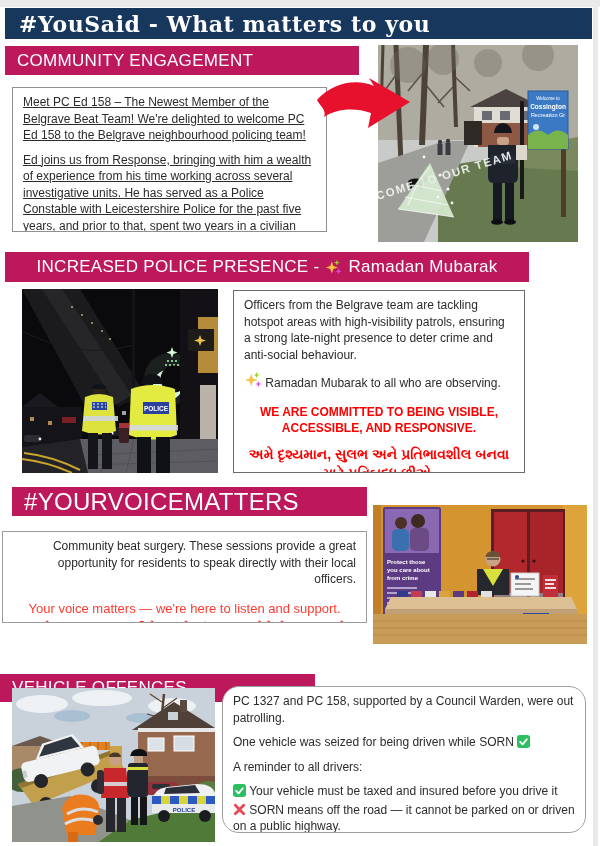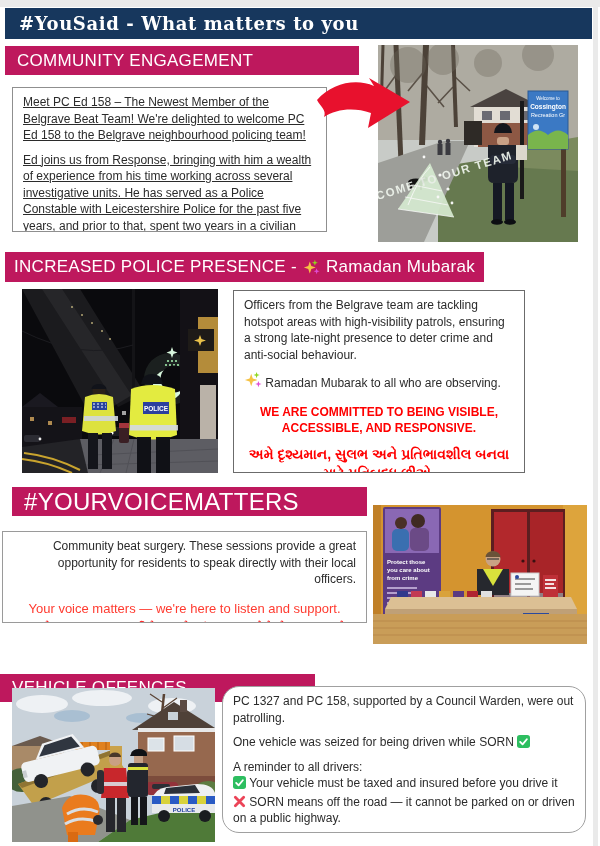--- a/index.html
+++ b/index.html
@@ -5,21 +5,21 @@
   html,body{margin:0;padding:0;background:#ffffff;}
   .canvas{position:relative;width:600px;height:846px;background:#ffffff;overflow:hidden;
           font-family:"Liberation Sans",sans-serif;}
   .abs{position:absolute;}
   .frame{background:#EAEAEA;}
   .banner{background:#be185d;color:#ffffff;display:flex;align-items:center;
           font-family:"Liberation Sans",sans-serif;letter-spacing:.3px;}
   .banner.left{padding-left:12px;}
   .banner.center{justify-content:center;gap:6px;}
   .title-banner{background:#17375D;color:#fff;display:flex;align-items:center;padding-left:14px;
-          font-family:"DejaVu Serif",serif;font-weight:bold;font-size:18px;letter-spacing:.6px;}
+          font-family:"DejaVu Serif",serif;font-weight:bold;font-size:22px;letter-spacing:.6px;}
   .tbox{background:#fff;border:1px solid #8f8f8f;box-sizing:border-box;
         font-size:12px;line-height:1.38;color:#2b2b2b;padding:6px 10px;overflow:hidden;}
   .tbox p{margin:0 0 8px 0;}
   .tbox p:last-child{margin-bottom:0;}
   .center-text{text-align:right;}
   .red-bold{color:#FF0000;font-weight:bold;text-align:center;}
   .red-line{color:#FF3B30;text-align:center;font-size:13px;}
   .red-gu{color:#FF2B2B;text-align:center;font-size:12.5px;font-weight:bold;}
   .gu{font-weight:bold;}
   .icon-inline{vertical-align:-2px;}
@@ -120,21 +120,21 @@
           <circle cx="46" cy="112" r="1.4"></circle>
         </g>
       <text x="-30" y="152" transform="rotate(-17 10 155)" font-size="11.5" font-weight="bold" fill="#eef4ec" letter-spacing="1.5">WELCOME TO OUR TEAM</text>
     </g>
   </svg>
 
   <svg class="abs" style="left:314px;top:76px;" width="100" height="56" viewBox="0 0 100 56">
     <path d="M3,24 C18,7 42,2 60,10 L55,2 L96,26 L54,52 L57,37 C40,31 22,33 10,41 C13,34 6,30 3,24 Z" fill="#E8112D"></path>
   </svg>
 
-  <div class="abs banner center" style="left:5px;top:252px;width:479px;height:30px;font-size:17px;">
+  <div class="abs banner center" style="left:5px;top:252px;width:524px;height:30px;font-size:17px;">
     <span>INCREASED POLICE PRESENCE -</span>
     <svg width="17" height="17" viewBox="0 0 20 20" class="icon-inline">
       <path d="M8,3 L9.8,8.2 L15,10 L9.8,11.8 L8,17 L6.2,11.8 L1,10 L6.2,8.2 Z" fill="#F6C244"></path>
       <path d="M14,1 L14.9,3.6 L17.5,4.5 L14.9,5.4 L14,8 L13.1,5.4 L10.5,4.5 L13.1,3.6 Z" fill="#8FD81C"></path>
       <path d="M16,11 L16.9,13.6 L19.5,14.5 L16.9,15.4 L16,18 L15.1,15.4 L12.5,14.5 L15.1,13.6 Z" fill="#E04DD4"></path>
     </svg>
     <span>Ramadan Mubarak</span>
   </div>
 
   <svg class="abs photo" style="left:22px;top:289px;" width="196" height="184" viewBox="0 0 196 184">
@@ -423,21 +423,21 @@
 
   <div class="abs tbox" style="left:222px;top:686px;width:364px;height:147px;border-color:#a0a0a0;border-radius:17px;">
     <p>PC 1327 and PC 158, supported by a Council Warden, were out patrolling.</p>
     <p>
       <span>One vehicle was seized for being driven while SORN</span>
       <svg width="13" height="13" viewBox="0 0 14 14" class="icon-inline">
         <rect width="14" height="14" rx="3" fill="#2DBE60"></rect>
         <path d="M3.4,7.4 L6,10 L10.6,4.6" stroke="#ffffff" stroke-width="2" fill="none" stroke-linecap="round" stroke-linejoin="round"></path>
       </svg>
     </p>
-    <p style="margin-bottom:0;">A reminder to all drivers:</p>
+    <p style="margin-bottom:8px;">A reminder to all drivers:</p>
     <p style="margin-bottom:2px;">
       <svg width="13" height="13" viewBox="0 0 14 14" class="icon-inline">
         <rect width="14" height="14" rx="3" fill="#2DBE60"></rect>
         <path d="M3.4,7.4 L6,10 L10.6,4.6" stroke="#ffffff" stroke-width="2" fill="none" stroke-linecap="round" stroke-linejoin="round"></path>
       </svg>
       <span>Your vehicle must be taxed and insured before you drive it</span>
     </p>
     <p>
       <svg width="13" height="13" viewBox="0 0 14 14" class="icon-inline">
         <path d="M2.5,2.5 L11.5,11.5 M11.5,2.5 L2.5,11.5" stroke="#EC4458" stroke-width="3" stroke-linecap="round"></path>

